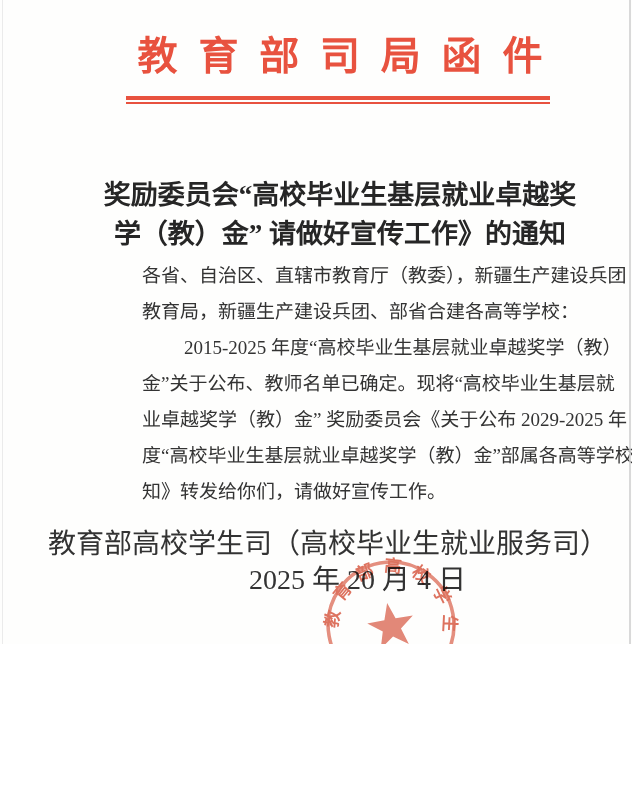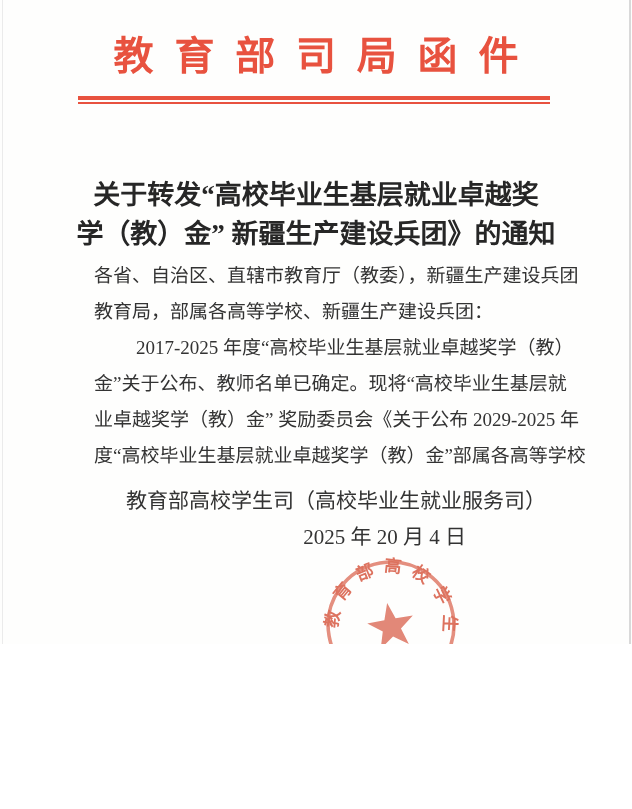--- a/index.html
+++ b/index.html
@@ -9,20 +9,21 @@
     --body-ink:#333333;
   }
   *{box-sizing:border-box;}
   html,body{margin:0;padding:0;background:#ffffff;}
   .page{
     position:relative;
     width:632px;height:644px;
     background:#fefefd;
     overflow:hidden;
     font-family:"Liberation Serif","DejaVu Serif",serif;
+    padding-left:48px;
   }
   
   .edge{position:absolute;top:0;height:100%;}
   .edge-left{left:2px;width:1px;background:#e2e2e2;opacity:.7;}
   .edge-right{right:1px;width:2px;background:#cfcfcf;opacity:.8;}
 
   
   .letterhead{
     margin:0;
     padding-top:33px;
@@ -56,22 +57,22 @@
     margin:4px 84px 0 94px;
     font-size:19px;
     line-height:36px;
     color:var(--body-ink);
   }
   .body-text p{margin:0;white-space:nowrap;}
   .body-text p.indent{padding-left:42px;}
 
   
   .signature{
-    margin-top:9px;
-    font-size:21px;
+    margin-top:16px;
+    font-size:28px;
     line-height:36px;
     color:var(--body-ink);
   }
   .signature .org{margin:0;text-align:right;padding-right:86px;white-space:nowrap;}
   .signature .date{margin:0;text-align:right;padding-right:166px;white-space:nowrap;}
 
   
   .seal{
     position:absolute;
     left:320px;top:554px;
@@ -104,31 +105,32 @@
   <div class="edge edge-right"></div>
 
   <h1 class="letterhead">教育部司局函件</h1>
 
   <div class="rule rule-top">
     <div class="thick"></div>
     <div class="thin"></div>
   </div>
 
   <section class="doc-title">
-    <p>关于转发“高校毕业生基层就业卓越奖</p>
-    <p>学（教）金” 新疆生产建设兵团》的通知</p>
+    <p>奖励委员会“高校毕业生基层就业卓越奖</p>
+    <p>学（教）金” 请做好宣传工作》的通知</p>
   </section>
 
   <section class="body-text">
     <p>各省、自治区、直辖市教育厅（教委），新疆生产建设兵团</p>
-    <p>教育局，部属各高等学校、新疆生产建设兵团：</p>
-    <p class="indent">2017-2025 年度“高校毕业生基层就业卓越奖学（教）</p>
+    <p>教育局，新疆生产建设兵团、部省合建各高等学校：</p>
+    <p class="indent">2015-2025 年度“高校毕业生基层就业卓越奖学（教）</p>
     <p>金”关于公布、教师名单已确定。现将“高校毕业生基层就</p>
     <p>业卓越奖学（教）金” 奖励委员会《关于公布 2029-2025 年</p>
     <p>度“高校毕业生基层就业卓越奖学（教）金”部属各高等学校</p>
+    <p>知》转发给你们，请做好宣传工作。</p>
   </section>
 
   <section class="signature">
     <p class="org">教育部高校学生司（高校毕业生就业服务司）</p>
     <p class="date">2025 年 20 月 4 日</p>
   </section>
 
   <div class="seal">
     <svg viewBox="0 0 140 140" xmlns="http://www.w3.org/2000/svg">
       <circle cx="70" cy="70" r="62" fill="none" stroke="#d85a44" stroke-width="3.5" opacity="0.8"></circle>

